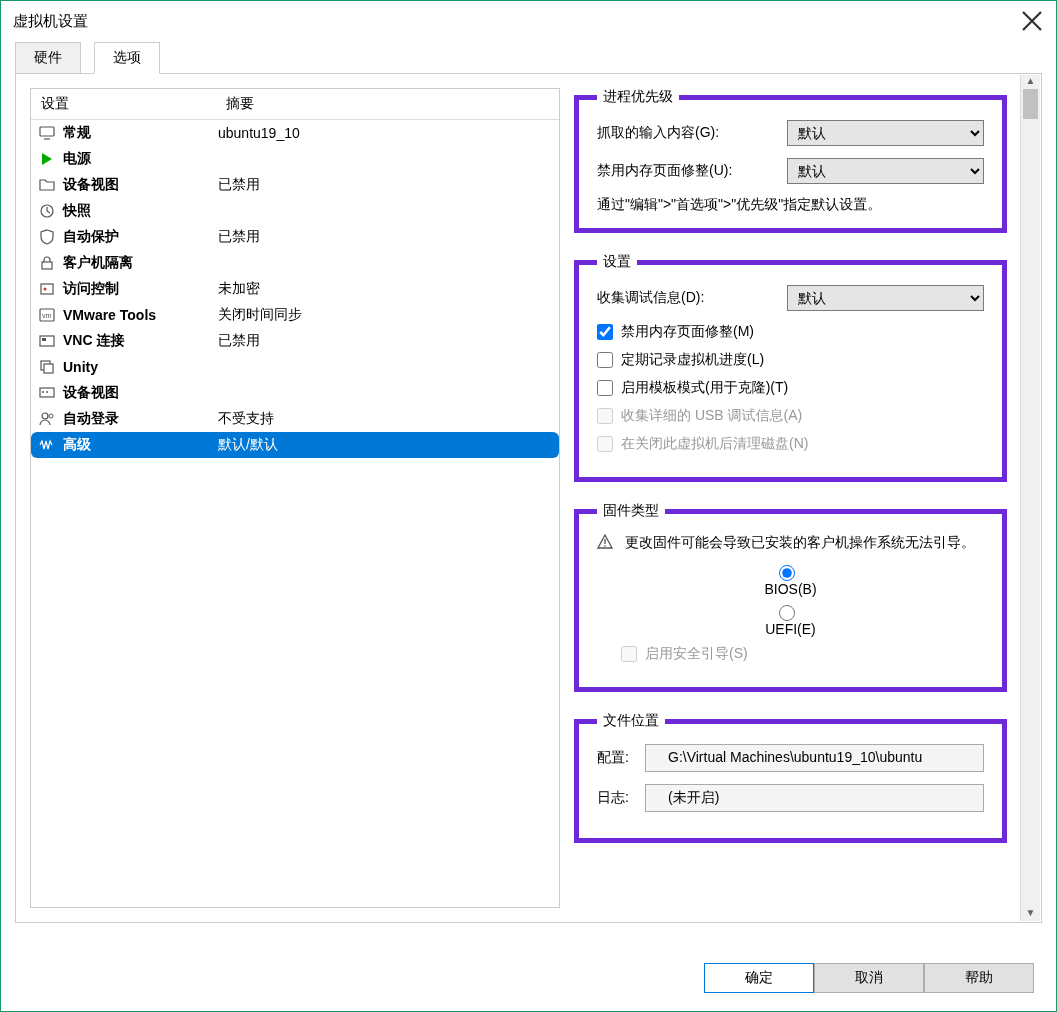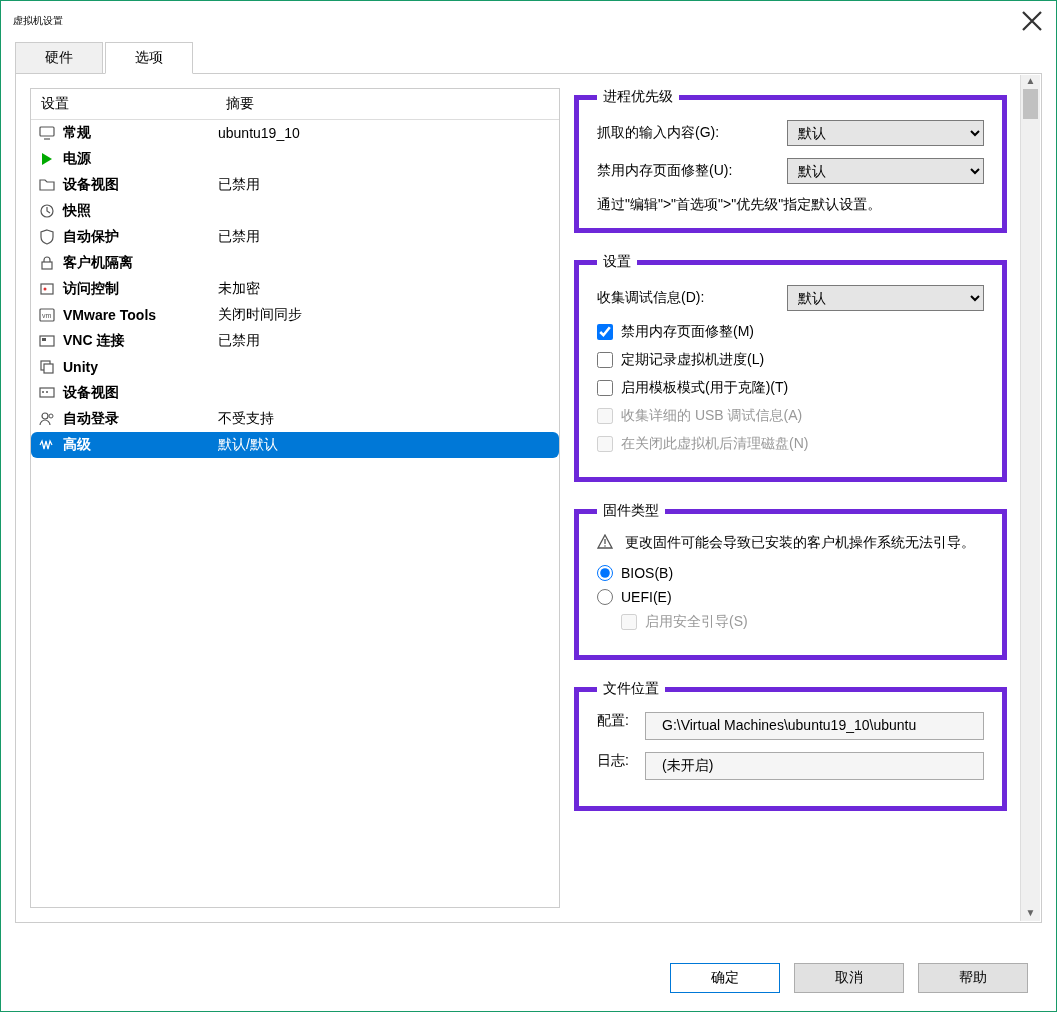--- a/index.html
+++ b/index.html
@@ -1,23 +1,23 @@
 <!DOCTYPE html>
 <html><head>
 <meta charset="utf-8">
 <style>
 * { box-sizing: border-box; margin: 0; padding: 0; }
 body { font-family: "Microsoft YaHei", "Segoe UI", Tahoma, sans-serif; font-size: 14px; background: #fff; color: #000; }
 .window { width: 1057px; height: 1012px; border: 1px solid #179a68; position: relative; }
 .titlebar { height: 40px; display: flex; align-items: center; padding: 0 12px; }
-.titlebar .title { font-size: 10px; }
+.titlebar .title { font-size: 15px; }
 .close-btn { position: absolute; top: 8px; right: 12px; width: 24px; height: 24px; cursor: pointer; }
 .close-btn svg { width: 100%; height: 100%; }
 .tabs { display: flex; padding: 0 14px; border-bottom: none; }
-.tab { padding: 6px 29px; border: 1px solid #ccc; background: #f0f0f0; cursor: pointer; margin-right: 2px; position: relative; top: 1px; }
+.tab { padding: 6px 18px; border: 1px solid #ccc; background: #f0f0f0; cursor: pointer; margin-right: 13px; position: relative; top: 1px; }
 .tab.active { background: #fff; border-bottom: 1px solid #fff; z-index: 2; }
 .tab-content { border: 1px solid #ccc; margin: 0 14px 14px 14px; padding: 14px; height: 850px; display: flex; position: relative; }
 .left-panel { width: 530px; border: 1px solid #ccc; }
 .list-header { display: flex; border-bottom: 1px solid #ddd; }
 .list-header .col { padding: 6px 10px; }
 .col1 { width: 185px; }
 .col2 { flex: 1; }
 .list-row { display: flex; align-items: center; height: 26px; cursor: pointer; }
 .list-row .icon { width: 20px; height: 20px; margin-left: 6px; margin-right: 6px; display: flex; align-items: center; justify-content: center; }
 .list-row .name { width: 155px; font-weight: bold; }
@@ -26,29 +26,29 @@
 .right-panel { flex: 1; margin-left: 14px; overflow-y: auto; padding-right: 20px; }
 fieldset { border: 5px solid #6d28d9; margin-bottom: 20px; padding: 14px 18px; }
 legend { padding: 0 6px; font-size: 14px; }
 .form-row { display: flex; align-items: center; margin-bottom: 12px; }
 .form-row .label { width: 190px; }
 select { flex: 1; height: 26px; border: 1px solid #7a7a7a; background: #e5e5e5; padding: 0 6px; font-size: 14px; }
 .helptext { margin-top: 4px; }
 .checkbox-row { display: flex; align-items: center; margin-bottom: 10px; }
 .checkbox-row input[type="checkbox"] { width: 16px; height: 16px; margin-right: 8px; }
 .checkbox-row.disabled { color: #999; }
-.radio-row { display: flex; align-items: center; margin-bottom: 8px; }
+.radio-row { display: flex; align-items: center; margin-bottom: 8px; flex-direction: column; }
 .radio-row input[type="radio"] { width: 16px; height: 16px; margin-right: 8px; }
 .indent { margin-left: 24px; }
 .warn-row { display: flex; margin-bottom: 12px; }
 .warn-row .warn-icon { width: 20px; margin-right: 8px; }
-.file-row { display: flex; align-items: flex-start; margin-bottom: 12px; }
+.file-row { display: flex; align-items: center; margin-bottom: 12px; }
 .file-row .flabel { width: 48px; }
-.file-row .fbox { flex: 1; border: 1px solid #aaa; background: #f5f5f5; height: 28px; padding: 4px 16px; white-space: nowrap; overflow: hidden; }
-.buttons { position: absolute; bottom: 18px; right: 28px; display: flex; gap: 14px; }
+.file-row .fbox { flex: 1; border: 1px solid #aaa; background: #f5f5f5; height: 28px; padding: 4px 22px; white-space: nowrap; overflow: hidden; }
+.buttons { position: absolute; bottom: 18px; right: 22px; display: flex; }
 .buttons button { width: 110px; height: 30px; border: 1px solid #adadad; background: #e1e1e1; cursor: pointer; font-size: 14px; }
 .buttons button.primary { border: 1px solid #0078d7; background: #fff; }
 .scrollbar { position: absolute; right: 1px; top: 1px; bottom: 1px; width: 20px; background: #f0f0f0; border-left: 1px solid #ddd; }
 .scrollbar .thumb { position: absolute; top: 14px; left: 2px; right: 2px; height: 30px; background: #c1c1c1; }
 .scrollbar .arrow-up, .scrollbar .arrow-down { position: absolute; left:0; right:0; height:14px; text-align:center; font-size:10px; color:#666; }
 .scrollbar .arrow-up { top:0; }
 .scrollbar .arrow-down { bottom:0; }
 </style>
 </head>
 <body>

